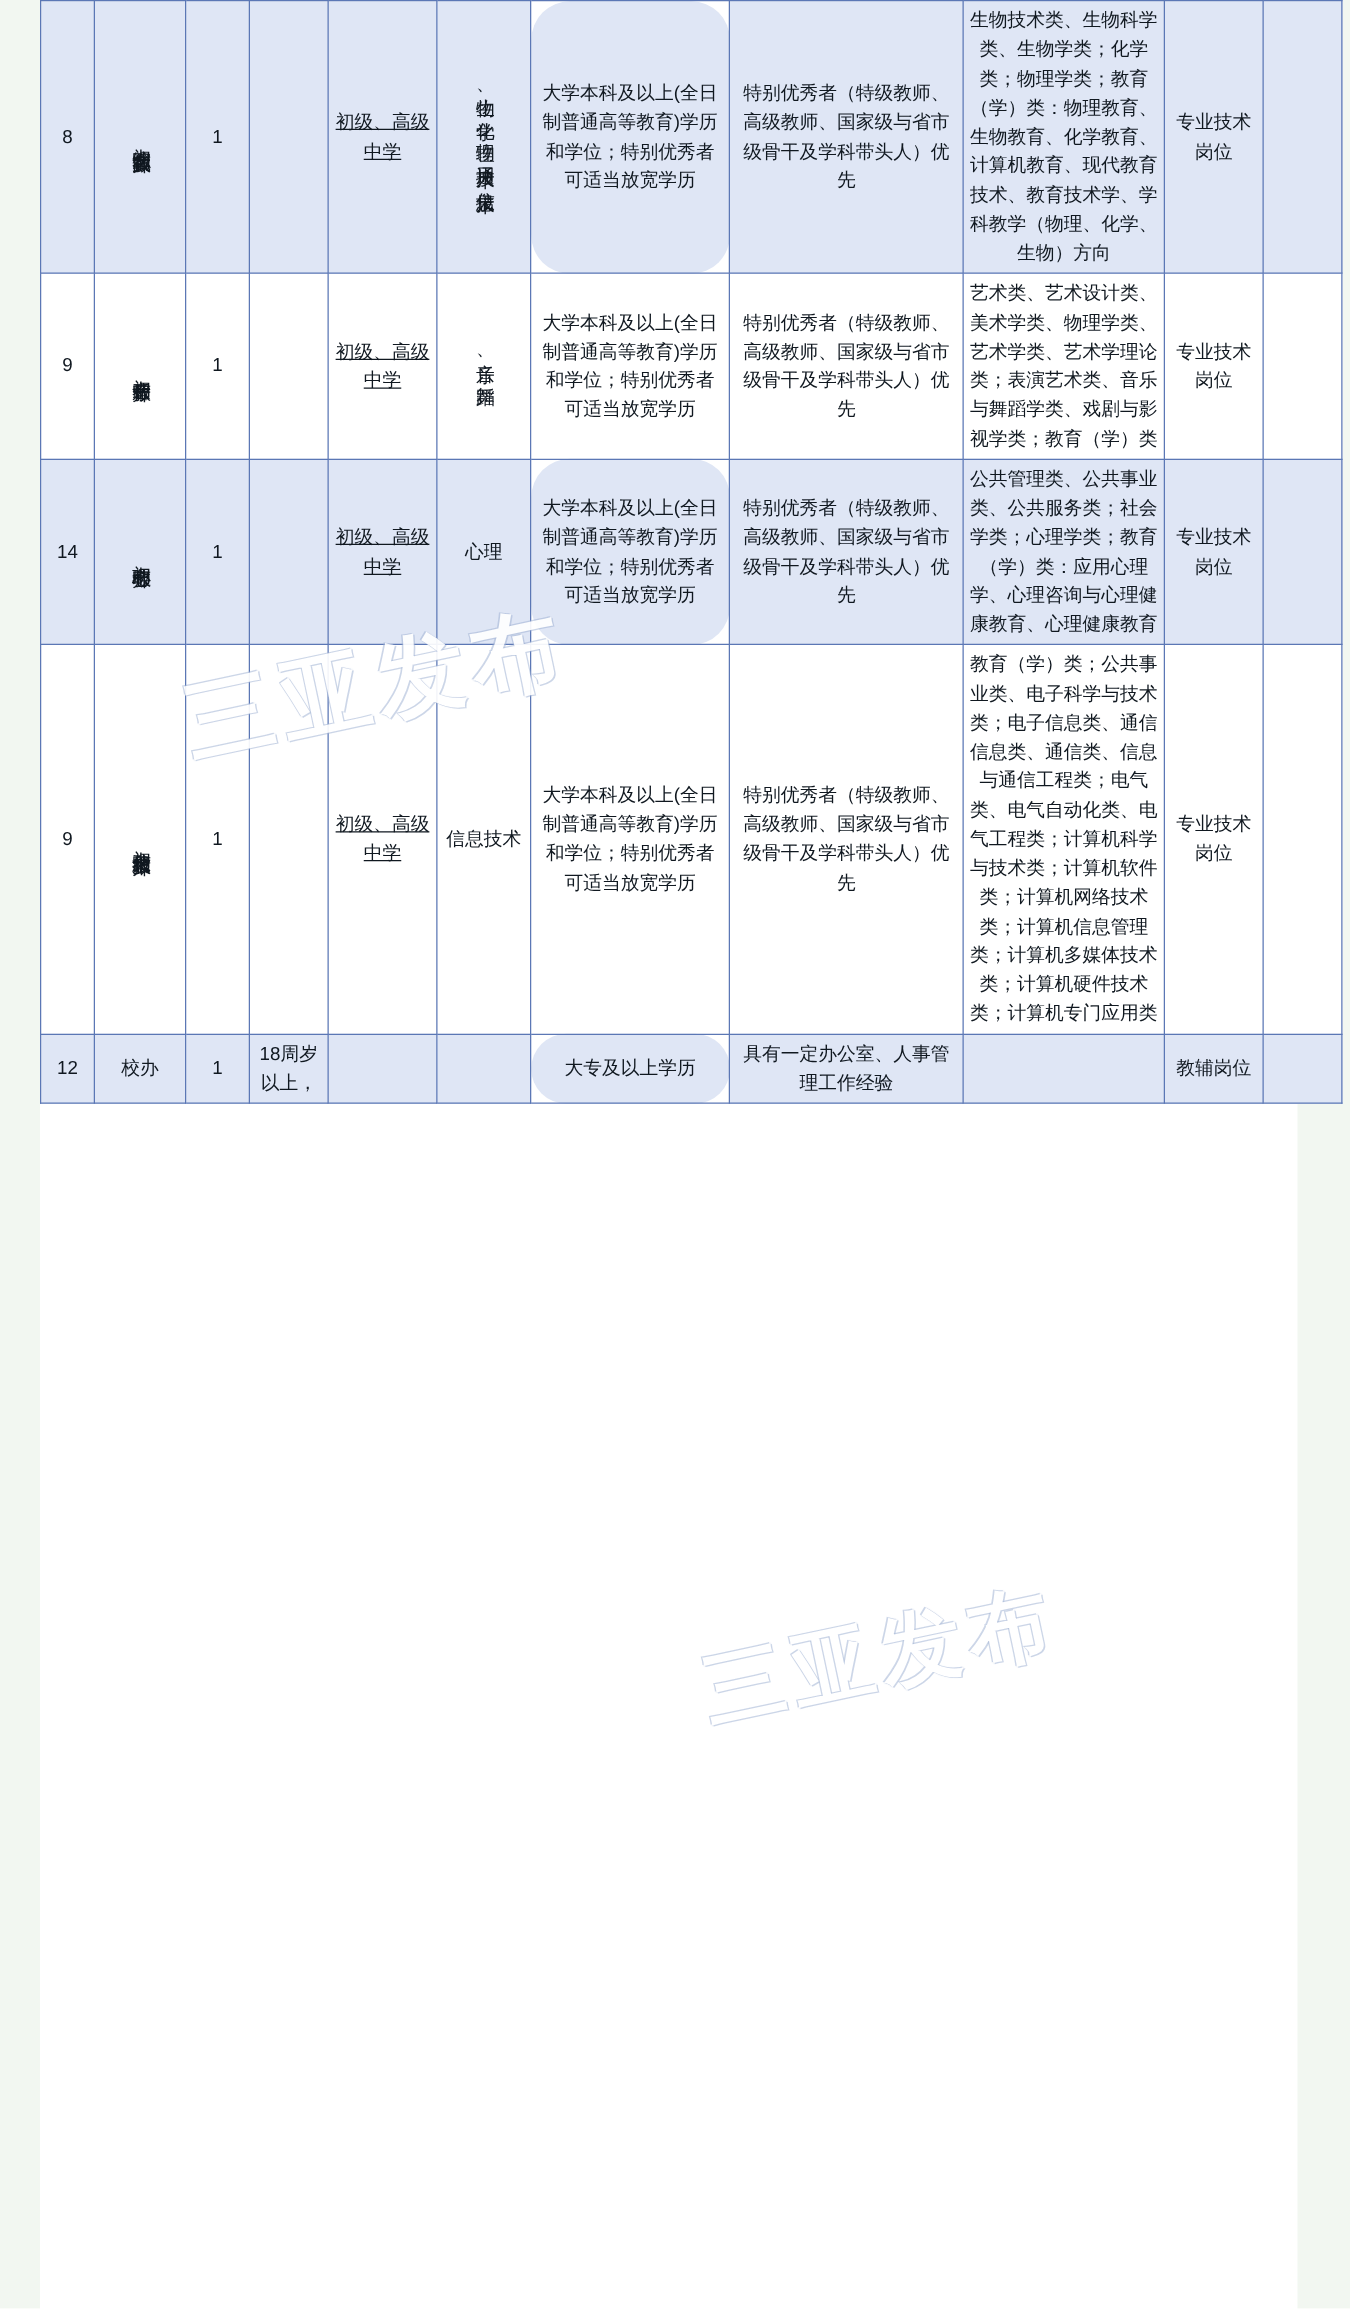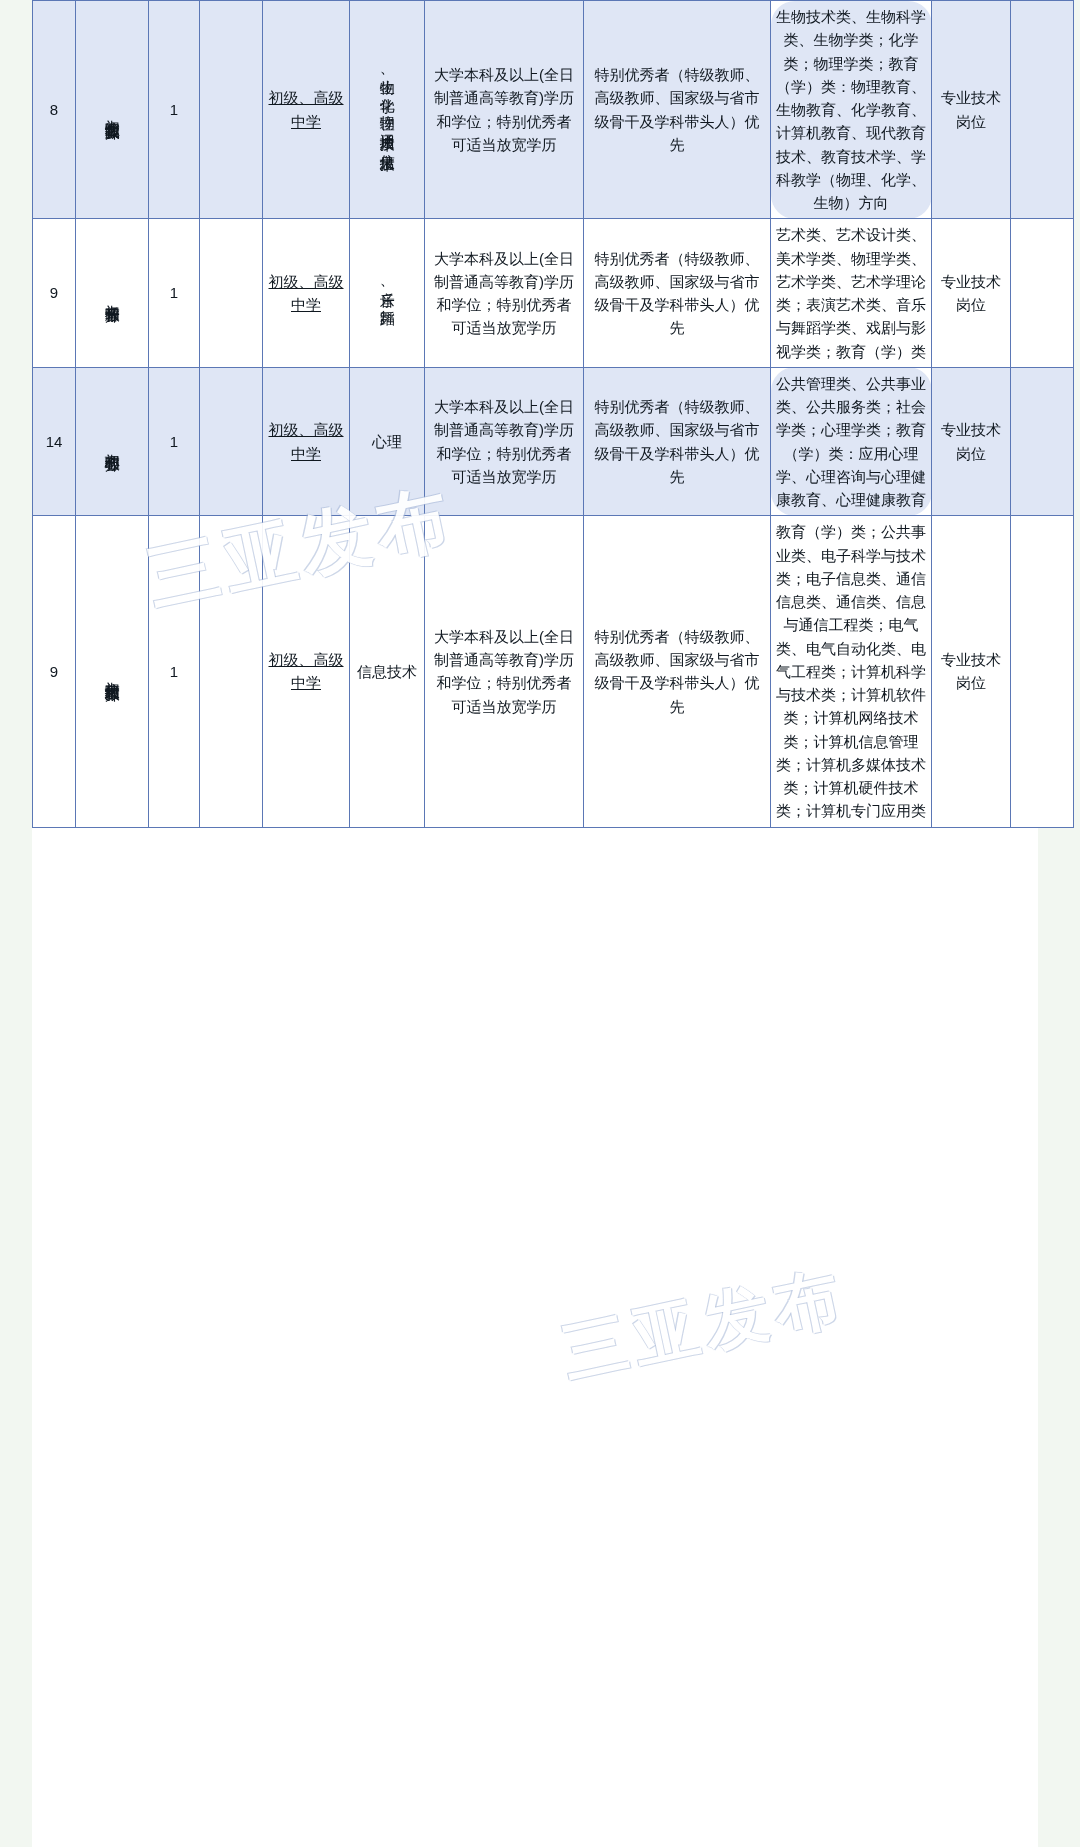--- a/index.html
+++ b/index.html
@@ -50,23 +50,23 @@
   }
   tr.shade td { background: #dfe6f5; }
   tr.plain td { background: #ffffff; }
 
   td.c-no     { width: 32px; }
   td.c-post   { width: 62px; }
   td.c-num    { width: 40px; }
   td.c-age    { width: 52px; }
   td.c-level  { width: 76px; text-decoration: underline; }
   td.c-subject{ width: 64px; }
-  td.c-edu    { width: 148px; }
+  td.c-edu    { width: 148px; border-radius: 31px; }
   td.c-extra  { width: 176px; }
-  td.c-major  { width: 150px; border-radius: 24px; }
+  td.c-major  { width: 150px; }
   td.c-type   { width: 68px; }
   td.c-tail   { width: 52px; border-left: 1px solid #5b77b5; }
 
   .vertical {
     writing-mode: vertical-rl;
     text-orientation: upright;
     display: inline-block;
     line-height: 1.5;
     letter-spacing: 1px;
   }
@@ -154,20 +154,33 @@
         <td class="c-age empty"></td>
         <td class="c-level">初级、高级中学</td>
         <td class="c-subject">信息技术</td>
         <td class="c-edu">大学本科及以上(全日制普通高等教育)学历和学位；特别优秀者可适当放宽学历</td>
         <td class="c-extra">特别优秀者（特级教师、高级教师、国家级与省市级骨干及学科带头人）优先</td>
         <td class="c-major">教育（学）类；公共事业类、电子科学与技术类；电子信息类、通信信息类、通信类、信息与通信工程类；电气类、电气自动化类、电气工程类；计算机科学与技术类；计算机软件类；计算机网络技术类；计算机信息管理类；计算机多媒体技术类；计算机硬件技术类；计算机专门应用类</td>
         <td class="c-type">专业技术岗位</td>
         <td class="c-tail empty"></td>
       </tr>
 
+      <tr class="shade">
+        <td class="c-no">12</td>
+        <td class="c-post">校办</td>
+        <td class="c-num">1</td>
+        <td class="c-age sm">18周岁以上，</td>
+        <td class="c-level empty"></td>
+        <td class="c-subject empty"></td>
+        <td class="c-edu">大专及以上学历</td>
+        <td class="c-extra">具有一定办公室、人事管理工作经验</td>
+        <td class="c-major empty"></td>
+        <td class="c-type">教辅岗位</td>
+        <td class="c-tail empty"></td>
+      </tr>
 
 
     </tbody>
       </table>
   </div>
 
   <div class="watermark" id="wm1">三亚发布</div>
   <div class="watermark" id="wm2">三亚发布</div>
 
 </div>

